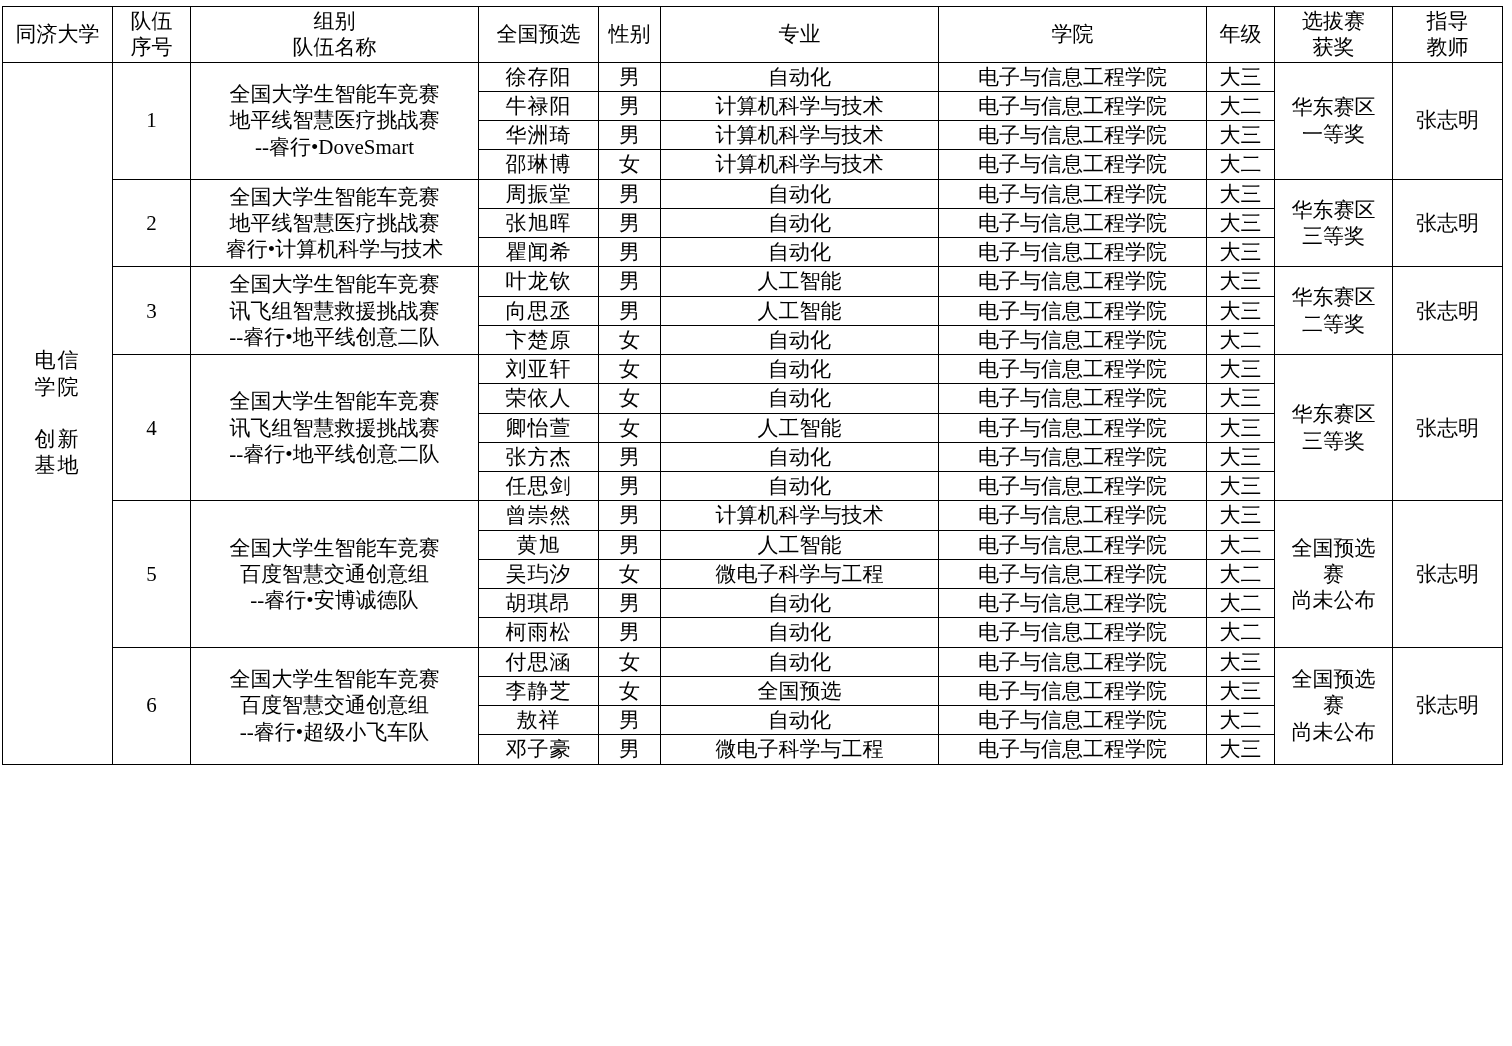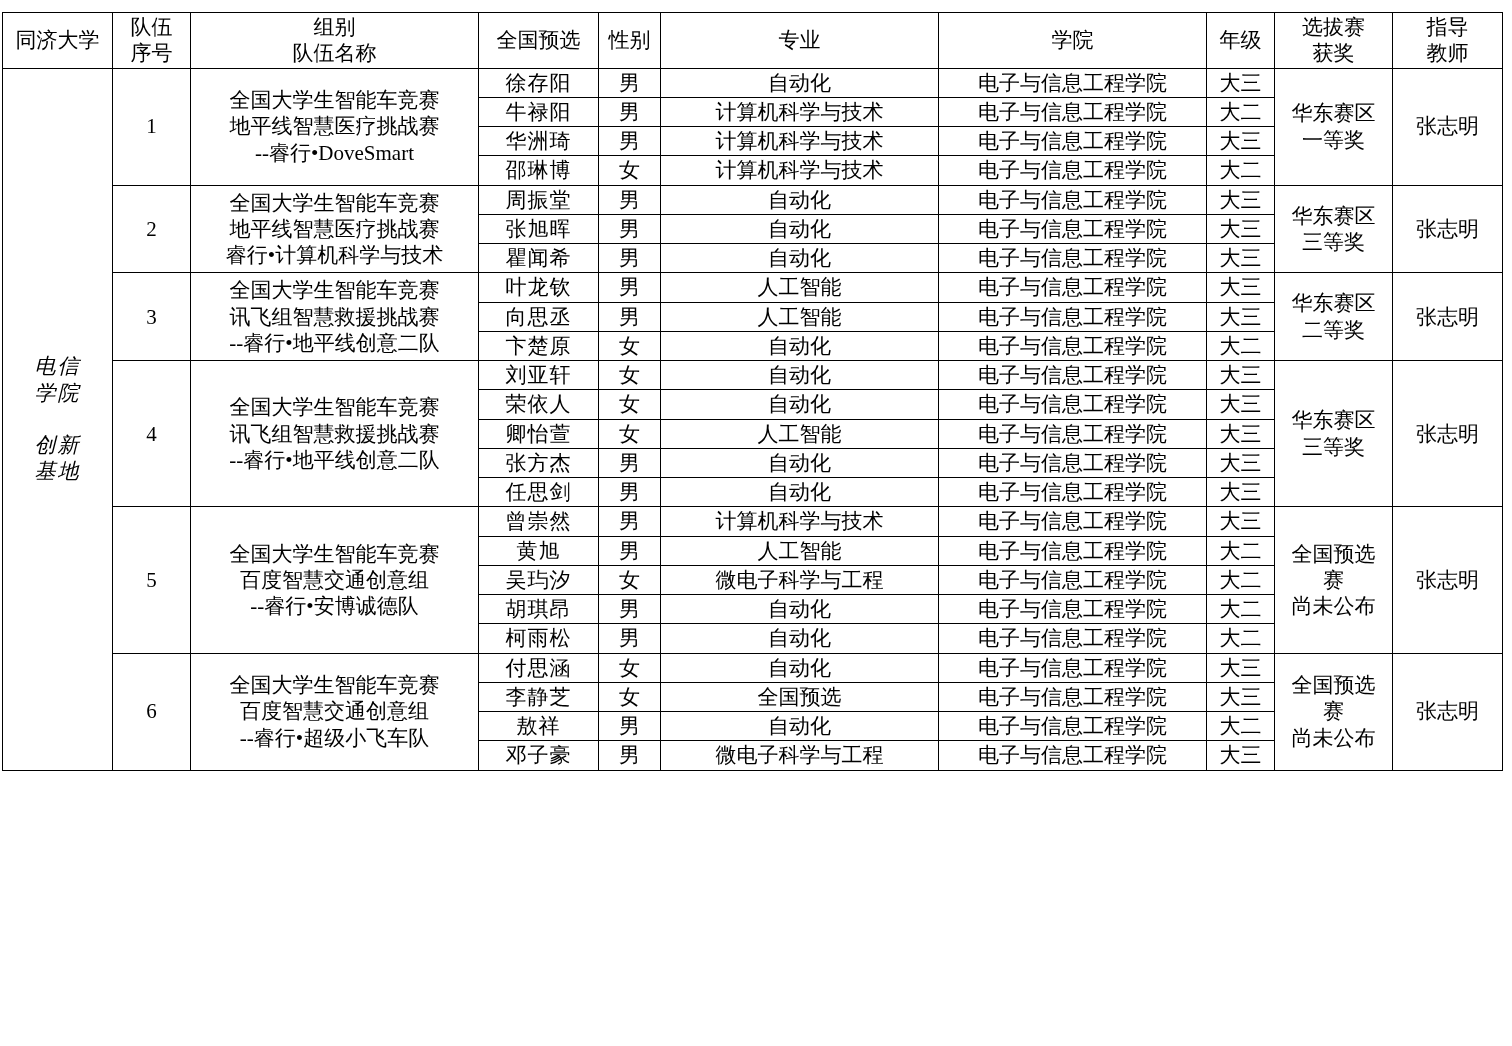--- a/index.html
+++ b/index.html
@@ -11,42 +11,41 @@
     font-family: "Liberation Serif", "DejaVu Serif", serif;
     color: #000000;
     width: 1512px;
     height: 1046px;
     overflow: hidden;
   }
   table.roster {
     border-collapse: collapse;
     table-layout: fixed;
     width: 1297px;
-    margin: 12px 0 0 2px;
+    margin: 6px 0 0 2px;
   }
   table.roster td, table.roster th {
     border: 1px solid #000000;
     text-align: center;
     vertical-align: middle;
     font-weight: normal;
     font-size: 21px;
     line-height: 1.25;
     padding: 1px 2px;
   }
   thead td {
     font-weight: bold;
     font-size: 22px;
     padding: 4px 2px;
   }
   .org-cell {
     font-size: 26px;
     letter-spacing: 2px;
     line-height: 1.9;
     width: 110px;
-    font-style: italic;
   }
   .col-seq { width: 78px; }
   .col-team { width: 288px; }
   .col-name { width: 120px; }
   .col-gender { width: 62px; }
   .col-major { width: 278px; }
   .col-college { width: 268px; }
   .col-grade { width: 68px; }
   .col-award { width: 118px; }
   .col-teacher { width: 110px; }

